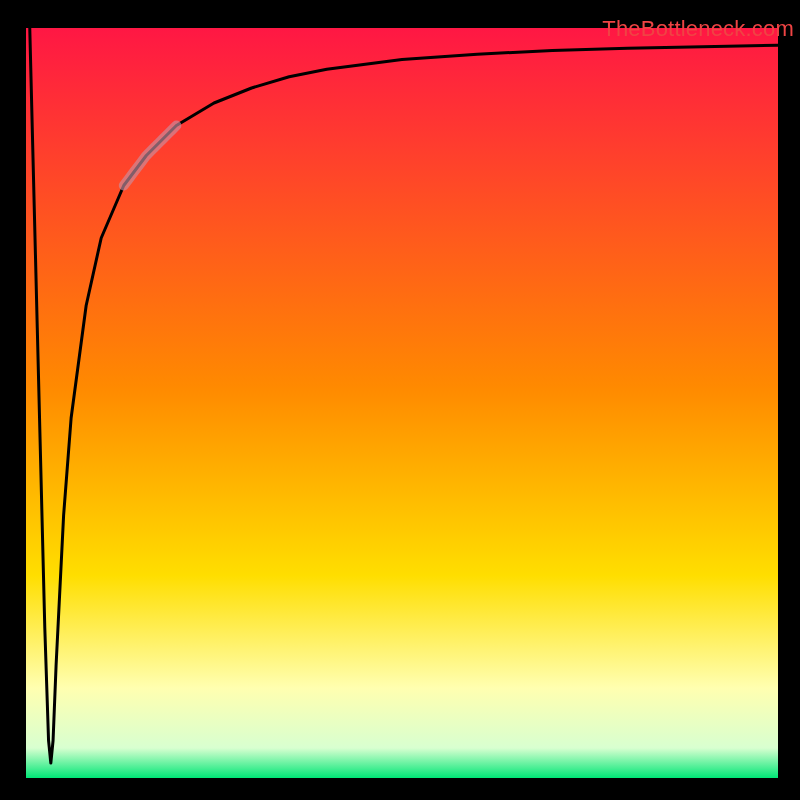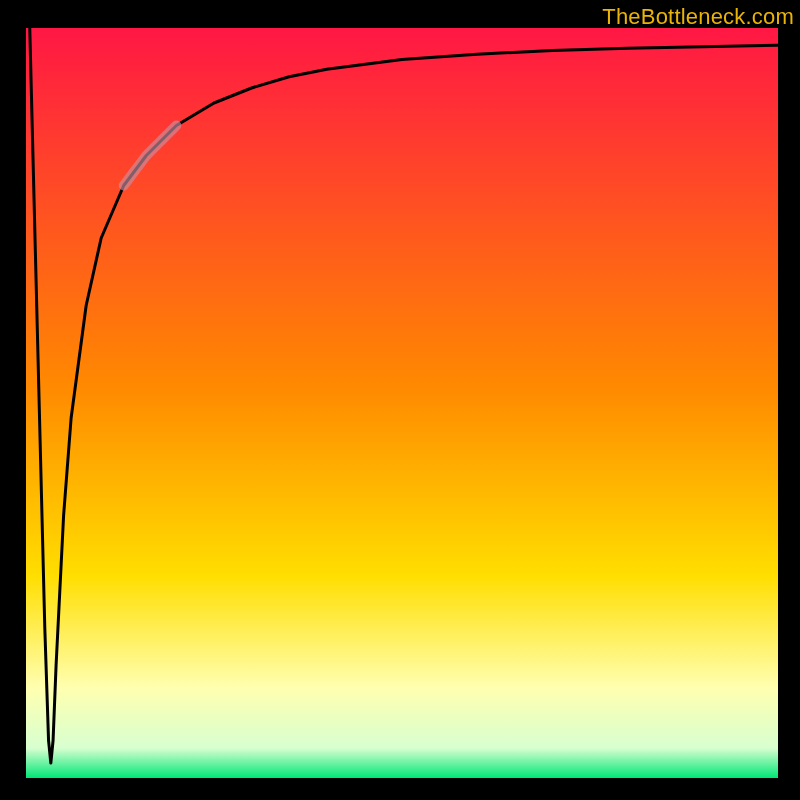--- a/index.html
+++ b/index.html
@@ -6,23 +6,23 @@
   body {
     width: 800px;
     height: 800px;
     overflow: hidden;
     background: #000;
     font-family: Arial, Helvetica, sans-serif;
     position: relative;
   }
   .attribution {
     position: absolute;
-    top: 4px;
+    top: 16px;
     right: 6px;
-    color: #eab308;
+    color: #ef4444;
     font-size: 22px;
     font-weight: 500;
     letter-spacing: 0.2px;
     z-index: 10;
   }
   .frame {
     position: absolute;
     left: 26px;
     top: 28px;
     width: 752px;

